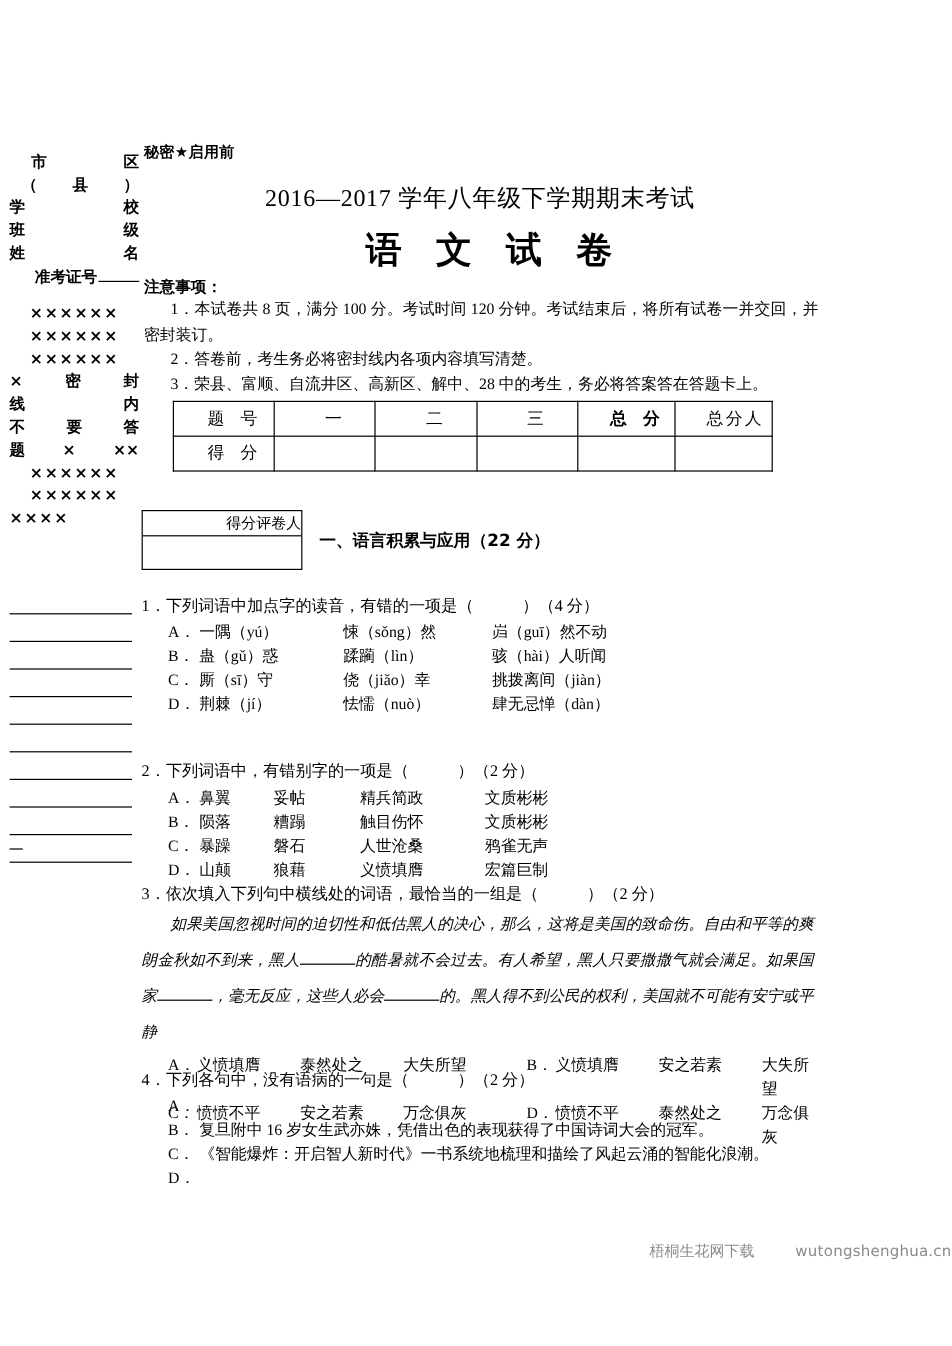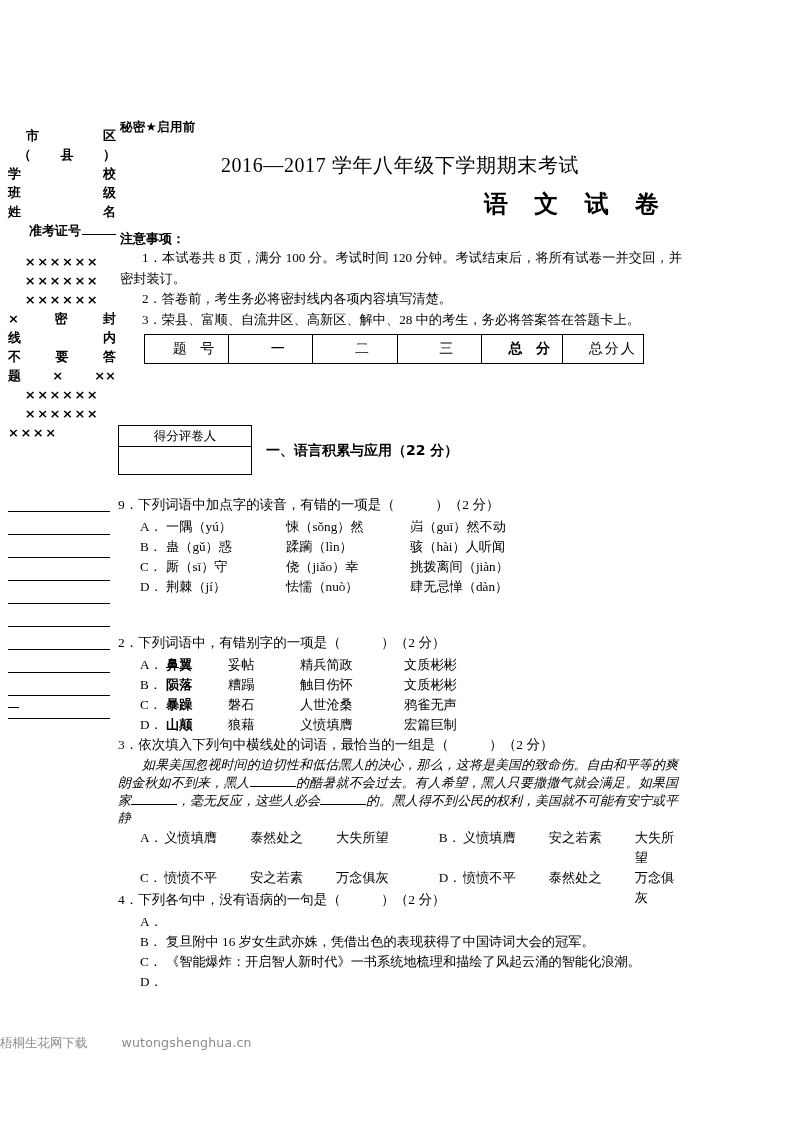--- a/index.html
+++ b/index.html
@@ -41,23 +41,23 @@
     font-weight:bold;font-size:12.5px;letter-spacing:0.3px;
   }
 
   
   .title1{
     position:absolute;left:120px;top:152px;width:560px;text-align:center;
     font-size:20px;letter-spacing:0.6px;
     font-family:"Liberation Serif","DejaVu Serif",serif;
   }
   .title2{
-    position:absolute;left:108px;top:188px;width:560px;text-align:right;
-    font-family:"DejaVu Sans","Liberation Sans",sans-serif;
-    font-weight:bold;font-size:24px;letter-spacing:9px;
+    position:absolute;left:132px;top:188px;width:560px;text-align:center;
+    font-family:"DejaVu Sans","Liberation Sans",sans-serif;
+    font-weight:bold;font-size:30px;letter-spacing:9px;
   }
 
   
   .notice-h{
     position:absolute;left:120px;top:230px;
     font-family:"DejaVu Sans","Liberation Sans",sans-serif;
     font-weight:bold;font-size:13px;
   }
   .notice{
     position:absolute;left:120px;top:248px;width:562px;
@@ -80,65 +80,65 @@
   .score-table td.tot{width:80px;font-weight:bold;}
   .score-table td.tp{width:80px;letter-spacing:2px;}
 
   
   .grader{
     position:absolute;left:118px;top:425px;width:132px;height:48px;
     border:1.1px solid #000;
   }
   .grader .hd{
     height:20px;border-bottom:1.1px solid #000;
-    display:flex;justify-content:center;align-items:center;
+    display:flex;justify-content:flex-end;align-items:center;
     font-size:12.5px;
   }
   .sec-h{
     position:absolute;left:266px;top:442px;
     font-family:"DejaVu Sans","Liberation Sans",sans-serif;
     font-weight:bold;font-size:14px;
   }
 
   
   .qblock{position:absolute;left:118px;width:566px;}
   .qstem{font-size:13.5px;line-height:20px;white-space:nowrap;}
   .opts{margin-top:2px;}
   .opt{font-size:13.2px;line-height:20px;display:flex;}
   .opt .lt{display:inline-block;width:26px;padding-left:22px;box-sizing:content-box;}
   .blank{display:inline-block;border-bottom:1.1px solid #000;height:13px;}
 
   
   .q1 .c1{width:120px;}
   .q1 .c2{width:124px;}
   
-  .q2 .c1{width:62px;font-weight:bold;}
+  .q2 .c1{width:62px;}
   .q2 .c2{width:72px;}
   .q2 .c3{width:104px;}
   
   .q3o{font-size:13.2px;line-height:20px;display:flex;}
   .q3o .lt{display:inline-block;width:26px;padding-left:22px;}
   .q3o .g1{width:92px;}
   .q3o .g2{width:92px;}
   .q3o .g3{width:110px;}
   .q3o .lt2{display:inline-block;width:26px;}
 
   .passage{
-    font-family:Liberation Serif, serif;
+    font-family:Liberation Mono, monospace;
     font-style:italic;
-    font-size:13px;line-height:17px;text-align:justify;width:560px;
+    font-size:13px;line-height:30px;text-align:justify;width:560px;
     margin-top:1px;
   }
   .passage .ind{width:24px;}
 
   .q4 .opt{white-space:nowrap;}
 
   
   .footer{
-    position:absolute;left:0;top:1035px;width:793px;text-align:left;
+    position:absolute;left:0;top:1035px;width:793px;text-align:right;
     color:#8a8a8a;font-size:12.5px;
     font-family:"DejaVu Sans","Liberation Sans",sans-serif;
   }
   .footer .url{display:inline-block;margin-left:34px;letter-spacing:0.2px;}
 </style>
 </head>
 <body>
 
 <div class="page">
 
@@ -230,34 +230,42 @@
   <table class="score-table">
     <tbody>
         <tr>
       <td class="lab">题 号</td>
       <td class="n">一</td>
       <td class="n">二</td>
       <td class="n">三</td>
       <td class="tot">总 分</td>
       <td class="tp">总分人</td>
     </tr>
+    <tr>
+      <td class="lab">得 分</td>
+      <td class="n"></td>
+      <td class="n"></td>
+      <td class="n"></td>
+      <td class="tot"></td>
+      <td class="tp"></td>
+    </tr>
   </tbody>
     </table>
 
   <div class="grader">
     <div class="hd">
       <span>得分</span>
       <span>评卷人</span>
     </div>
     <div></div>
   </div>
   <div class="sec-h">一、语言积累与应用（22 分）</div>
 
   <div class="qblock q1" style="top:495px;">
-    <div class="qstem">9．下列词语中加点字的读音，有错的一项是（　　　）（2 分）</div>
+    <div class="qstem">1．下列词语中加点字的读音，有错的一项是（　　　）（4 分）</div>
     <div class="opts">
       <div class="opt">
         <span class="lt">A．</span>
         <span class="c c1">一隅（yú）</span>
         <span class="c c2">悚（sǒng）然</span>
         <span class="c">岿（guī）然不动</span>
       </div>
       <div class="opt">
         <span class="lt">B．</span>
         <span class="c c1">蛊（gǔ）惑</span>

